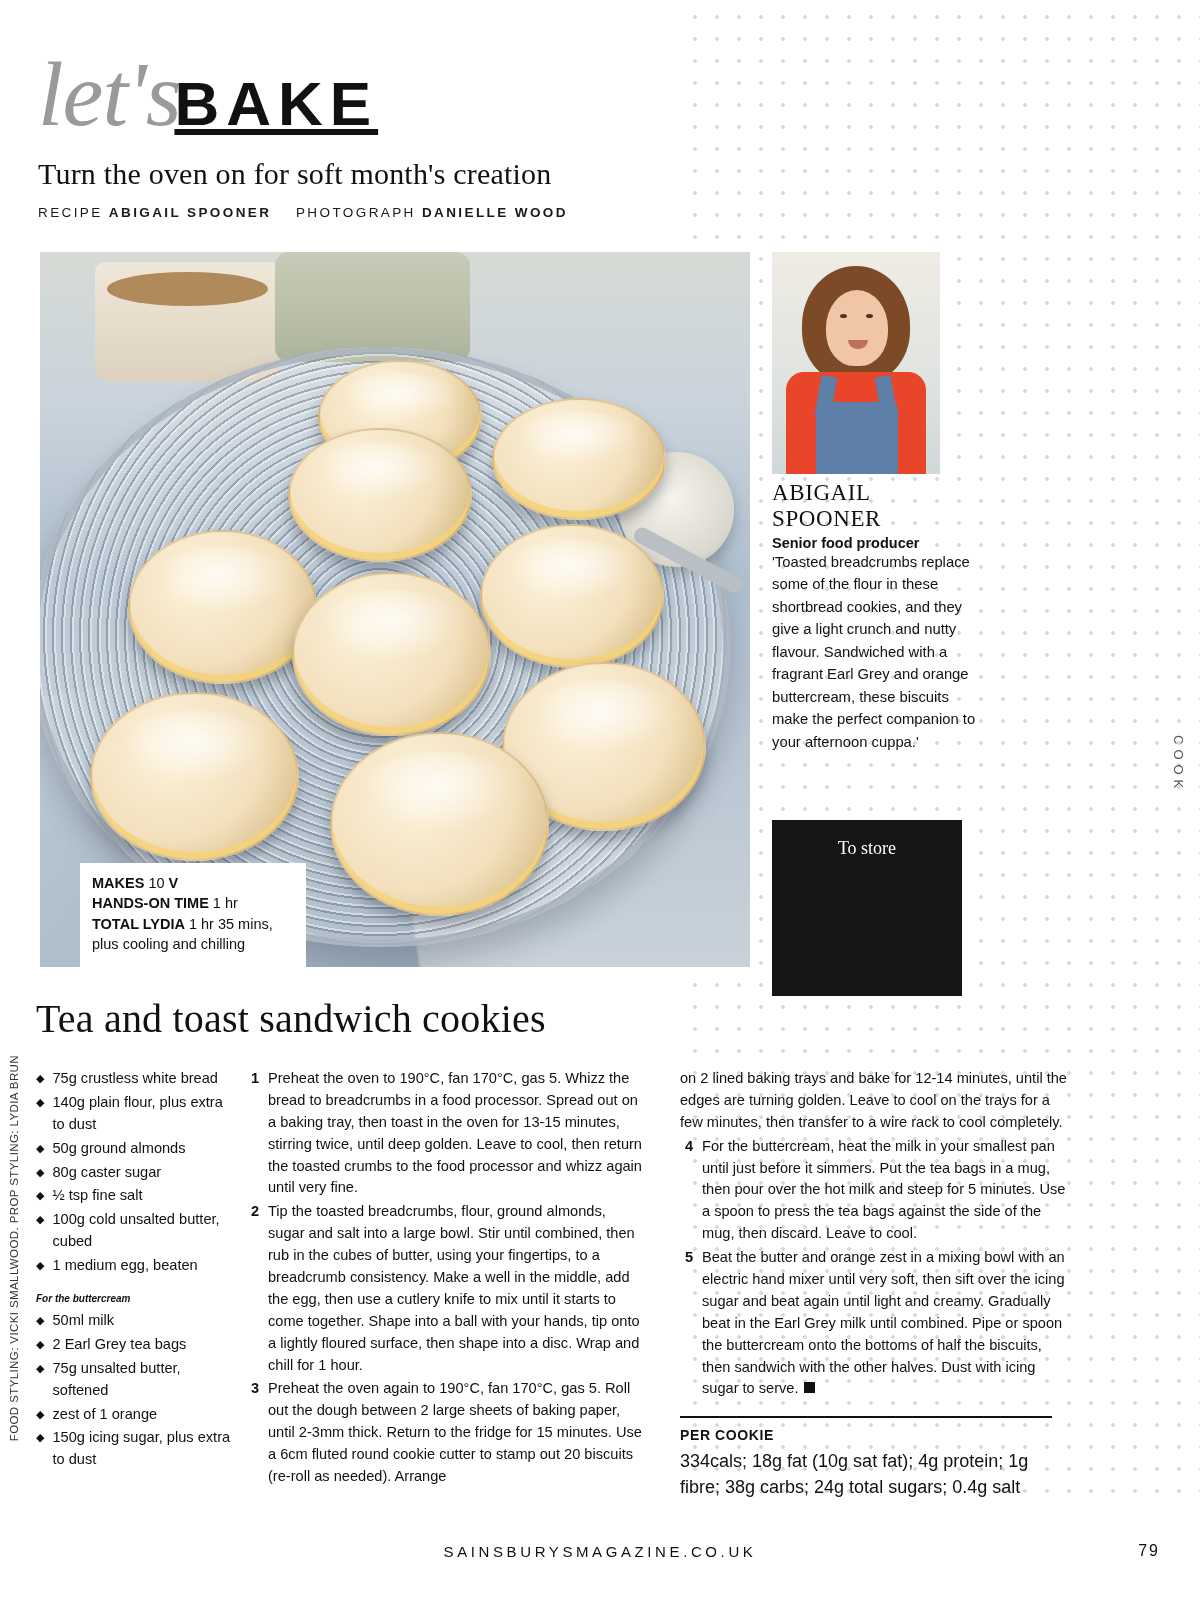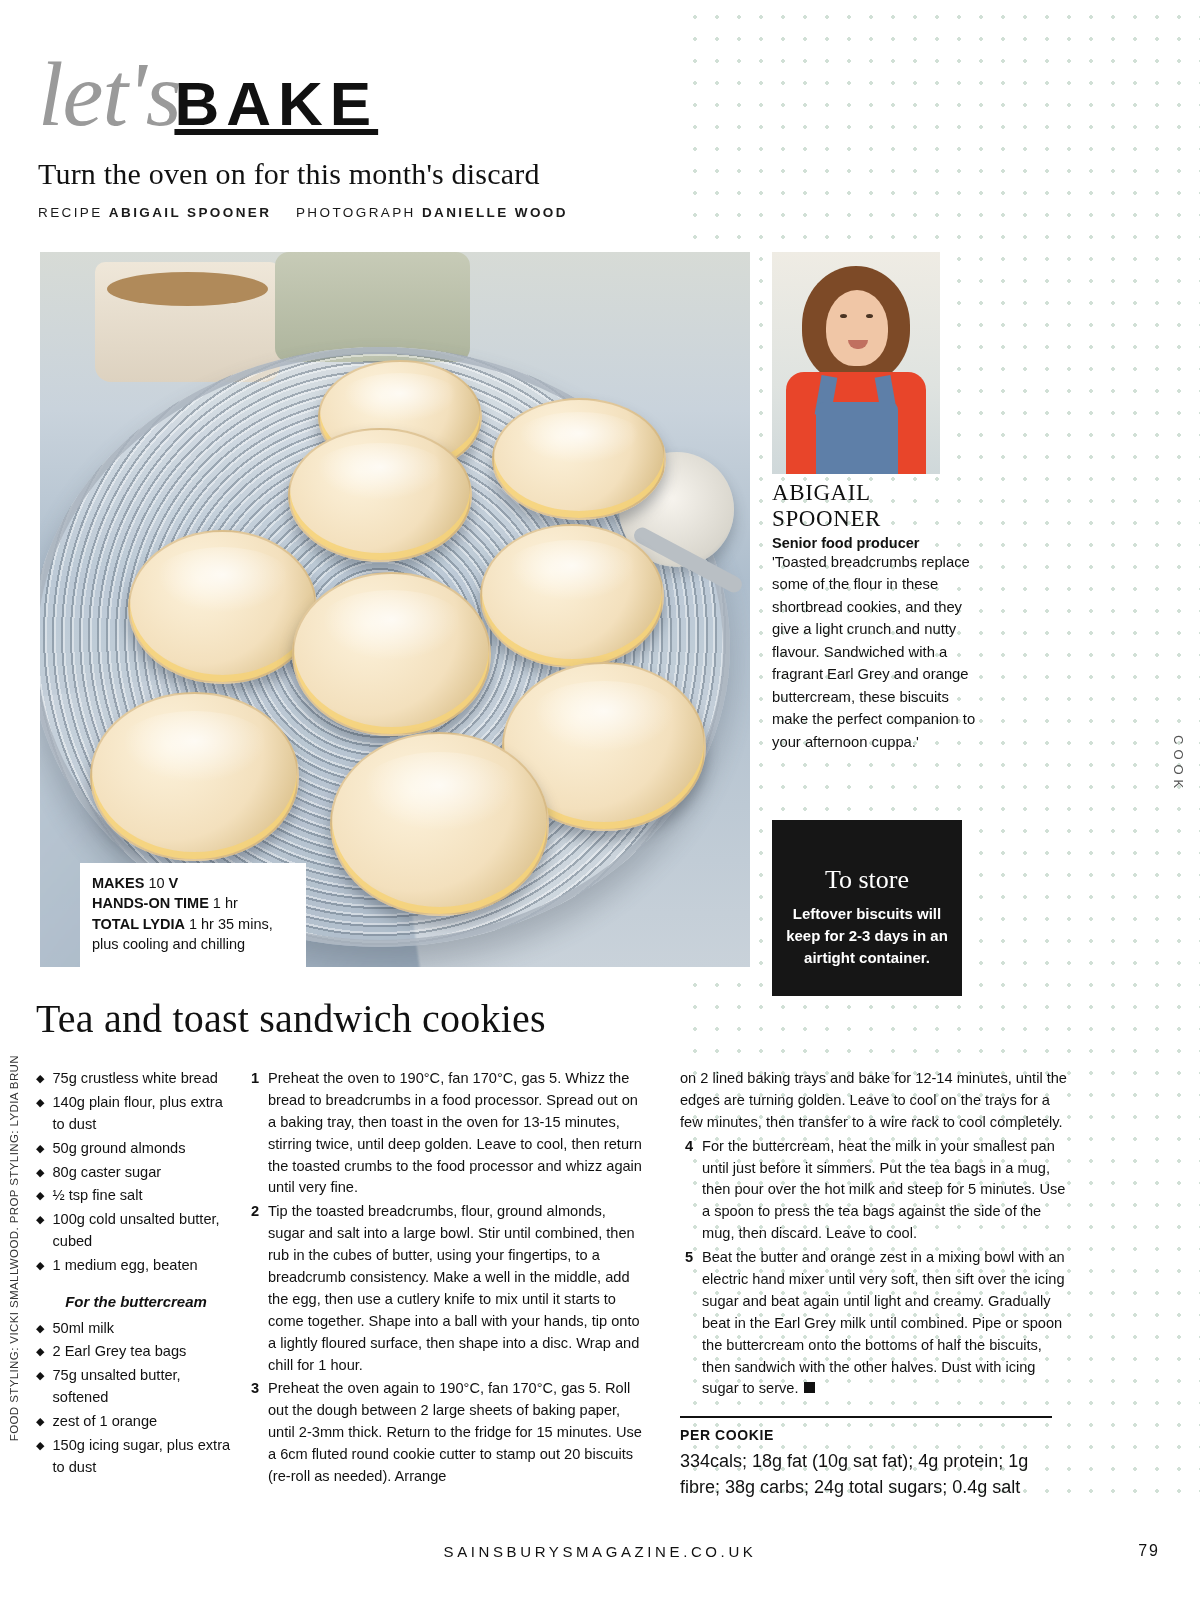--- a/index.html
+++ b/index.html
@@ -182,21 +182,21 @@
   .bio-text{
     font-size:14.8px;line-height:1.52;margin-top:0;color:#111;
   }
 
   
   .store{
     position:absolute;left:772px;top:820px;width:190px;height:176px;
     background:#161616;color:#fff;text-align:center;
     padding:18px 12px 0 12px;box-sizing:border-box;
   }
-  .store-title{font-family:"Liberation Serif", serif;font-size:26px;margin-bottom:8px;margin-top:27px;}
+  .store-title{font-family:"Liberation Serif", serif;font-size:18px;margin-bottom:8px;}
   .store-text{font-size:15px;line-height:1.45;font-weight:bold;}
 
   
   .cook-vert{
     position:absolute;right:14px;top:735px;
     writing-mode:vertical-rl;
     font-size:13px;letter-spacing:5px;color:#555;
   }
   .credit-vert{
     position:absolute;left:8px;top:1055px;
@@ -216,21 +216,21 @@
   .col{position:absolute;font-size:14.6px;line-height:1.5;color:#111;}
   .col-ing{left:36px;top:1068px;width:200px;}
   .col-a{left:246px;top:1068px;width:400px;}
   .col-b{left:680px;top:1068px;width:392px;}
 
   .ing-item{
     display:flex;gap:8px;margin-bottom:2px;
   }
   .dia{color:#111;font-size:11px;line-height:1.9;}
   .ing-sub{
-    font-style:italic;font-weight:bold;margin:14px 0 4px;font-size:15px;text-align:center;
+    font-style:italic;font-weight:bold;margin:14px 0 4px;font-size:10px;
   }
   .step{display:flex;gap:9px;margin-bottom:2px;}
   .step-n{font-weight:bold;min-width:13px;text-align:right;}
   .step-t{flex:1;}
   .para{margin-bottom:2px;}
 
   .per-cookie{
     margin-top:16px;border-top:2px solid #111;padding-top:7px;width:372px;
   }
   .pc-title{font-weight:bold;font-size:14px;letter-spacing:.6px;}
@@ -247,21 +247,21 @@
     position:absolute;right:40px;bottom:42px;font-size:16px;letter-spacing:2px;color:#111;
   }
 </style>
 </head>
 <body>
 
 <div class="dot-panel"></div>
 
 <div class="masthead">
   <span class="lets">let's</span><span class="bake">BAKE</span>
-  <div class="subtitle">Turn the oven on for this month's discard</div>
+  <div class="subtitle">Turn the oven on for soft month's creation</div>
   <div class="credits">
     <span>RECIPE</span>
     <b>ABIGAIL SPOONER</b>
     &nbsp;&nbsp;
     <span>PHOTOGRAPH</span>
     <b>DANIELLE WOOD</b>
   </div>
 </div>
 
 <div class="hero">
@@ -317,21 +317,20 @@
 </div>
 
 <div class="bio">
   <div class="bio-name">ABIGAIL SPOONER</div>
   <div class="bio-role">Senior food producer</div>
   <div class="bio-text">'Toasted breadcrumbs replace some of the flour in these shortbread cookies, and they give a light crunch and nutty flavour. Sandwiched with a fragrant Earl Grey and orange buttercream, these biscuits make the perfect companion to your afternoon cuppa.'</div>
 </div>
 
 <div class="store">
   <div class="store-title">To store</div>
-  <div class="store-text">Leftover biscuits will keep for 2-3 days in an airtight container.</div>
 </div>
 
 <div class="cook-vert">COOK</div>
 <div class="credit-vert">FOOD STYLING: VICKI SMALLWOOD. PROP STYLING: LYDIA BRUN</div>
 
 <div class="recipe-title">Tea and toast sandwich cookies</div>
 
 <div class="col col-ing">
   <div class="ing-item">
       <span class="dia">◆</span>

